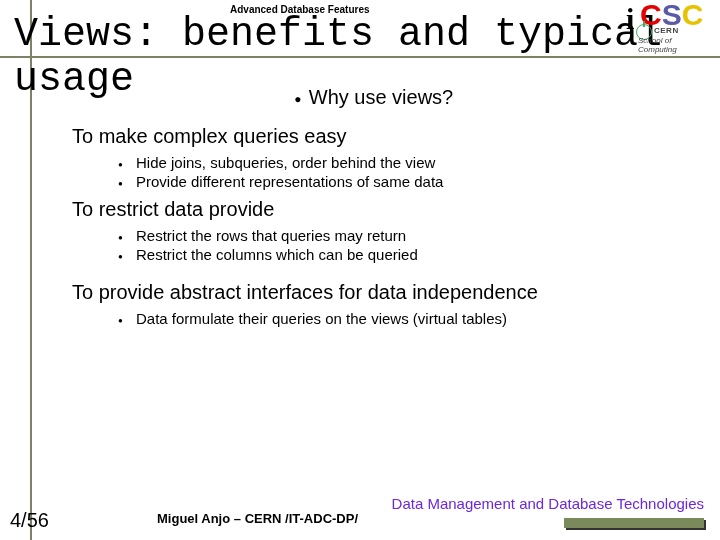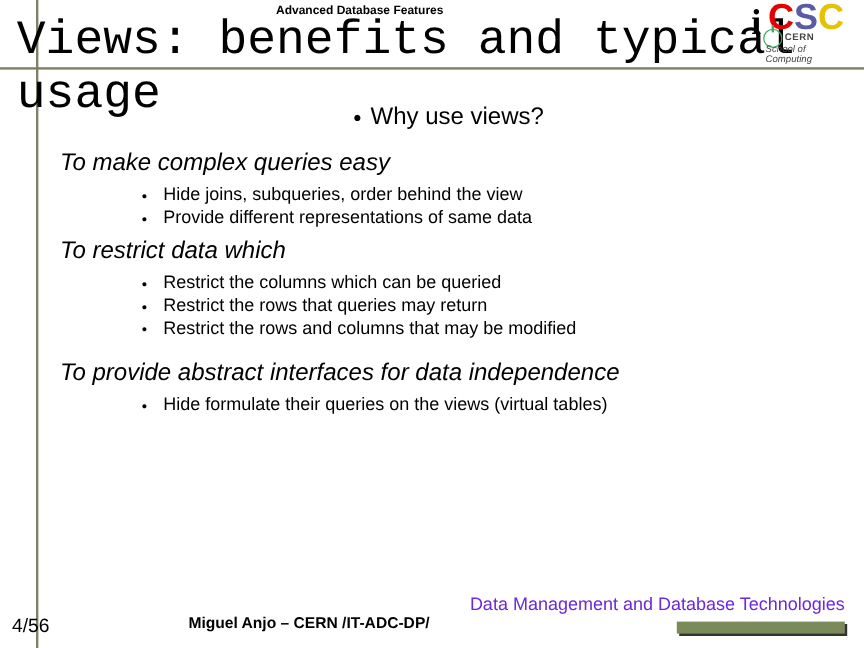--- a/index.html
+++ b/index.html
@@ -14,26 +14,26 @@
   .logo .csc { position:absolute; left:14px; top:-4px; font-size:30px; font-weight:bold; letter-spacing:0px; }
   .logo .csc .c1{color:#e60000;} .logo .csc .s{color:#5a5aa8;} .logo .csc .c2{color:#e6c200;}
   .logo .cern { position:absolute; left:28px; top:24px; font-size:8px; font-weight:bold; letter-spacing:0.5px; color:#444; }
   .logo .sub { position:absolute; left:12px; top:34px; font-size:8px; color:#444; font-style:italic; }
   .logo .ring { position:absolute; left:10px; top:22px; width:16px; height:16px; border:1.5px solid #4a6; border-radius:50%; }
   .logo .ring::after{ content:""; position:absolute; left:6px; top:-4px; width:2px; height:6px; background:#4a6; }
 
   .content { position: absolute; left: 50px; top: 86px; width: 640px; }
   .l1 { font-size: 20px; margin-bottom: 16px; text-align: center; }
   .l1::before { content: "● "; font-size: 12px; vertical-align: middle; display:inline-block; width:22px; }
-  .l2 { font-size: 20px; margin-top: 8px; margin-bottom: 6px; font-style: italic; }
+  .l2 { font-size: 20px; margin-left: 22px; margin-top: 8px; margin-bottom: 6px; }
   .l3 { font-size: 15px; margin-left: 68px; margin-top: 2px; }
   .l3::before { content: "● "; font-size: 8px; vertical-align: middle; display:inline-block; width:18px; }
   .gap { height: 10px; }
 
-  .footer-page { position: absolute; left: 10px; bottom: 8px; font-size: 16px; }
+  .footer-page { position: absolute; left: 10px; bottom: 8px; font-size: 20px; }
   .footer-author { position: absolute; left: 146px; bottom: 14px; font-size: 13px; font-weight: bold; padding-left: 11px; }
   .footer-topic { position: absolute; right: 16px; bottom: 28px; font-size: 15px; color: #6d28d9; }
   .footer-bar { position: absolute; right: 16px; bottom: 12px; width: 140px; height: 10px; background: #7a8a5a; }
   .footer-bar-shadow { position: absolute; right: 14px; bottom: 10px; width: 140px; height: 10px; background: #333; }
 </style>
 </head>
 <body>
 
 <div class="slide">
   <div class="rule-h"></div>
@@ -50,28 +50,27 @@
     <span class="sub">School of Computing</span>
   </div>
 
   <div class="content">
     <div class="l1">Why use views?</div>
 
     <div class="l2">To make complex queries easy</div>
     <div class="l3">Hide joins, subqueries, order behind the view</div>
     <div class="l3">Provide different representations of same data</div>
 
-    <div class="l2">To restrict data which</div>
+    <div class="l2">To restrict data provide</div>
+    <div class="l3">Restrict the rows that queries may return</div>
     <div class="l3">Restrict the columns which can be queried</div>
-    <div class="l3">Restrict the rows that queries may return</div>
-    <div class="l3">Restrict the rows and columns that may be modified</div>
 
     <div class="gap"></div>
     <div class="l2">To provide abstract interfaces for data independence</div>
-    <div class="l3">Hide formulate their queries on the views (virtual tables)</div>
+    <div class="l3">Data formulate their queries on the views (virtual tables)</div>
   </div>
 
   <div class="footer-page">4/56</div>
   <div class="footer-author">Miguel Anjo – CERN /IT-ADC-DP/</div>
   <div class="footer-topic">Data Management and Database Technologies</div>
   <div class="footer-bar-shadow"></div>
   <div class="footer-bar"></div>
 </div>
 
 </body></html>

